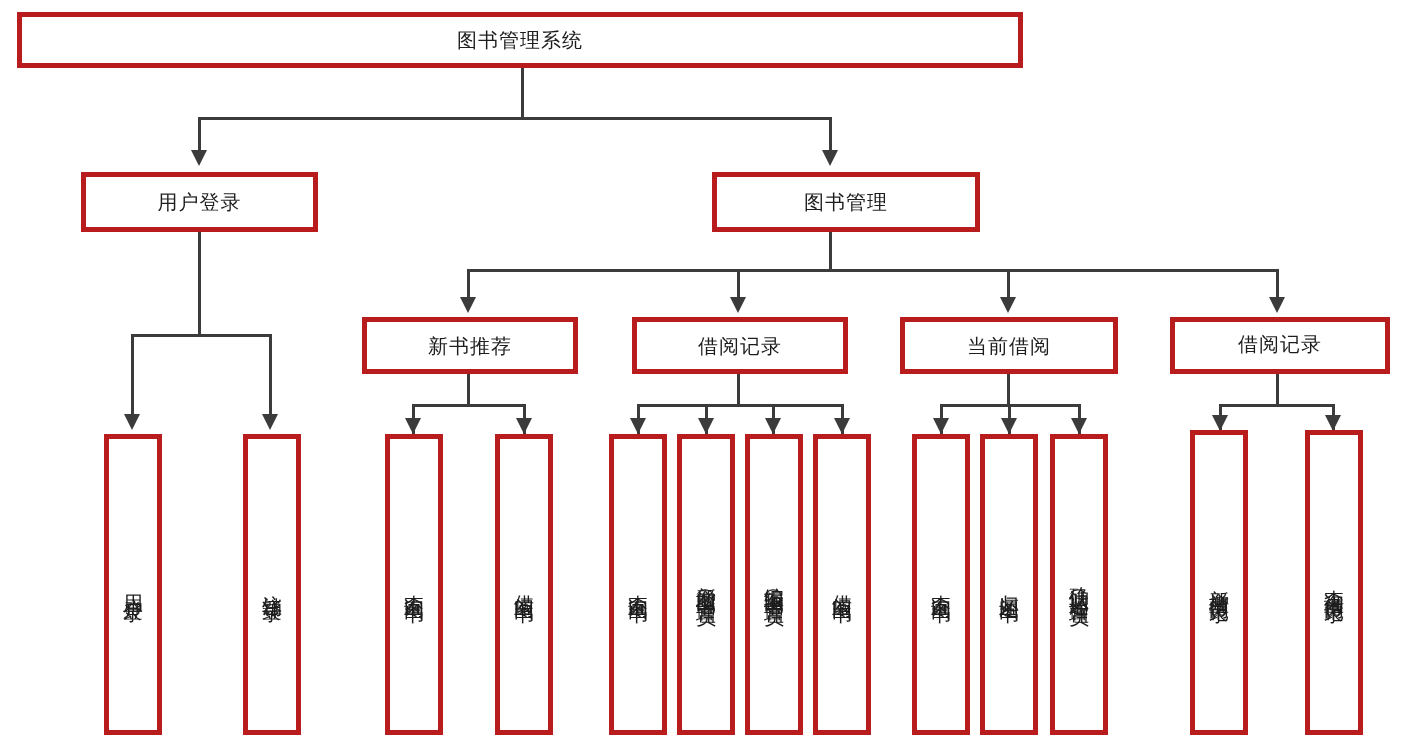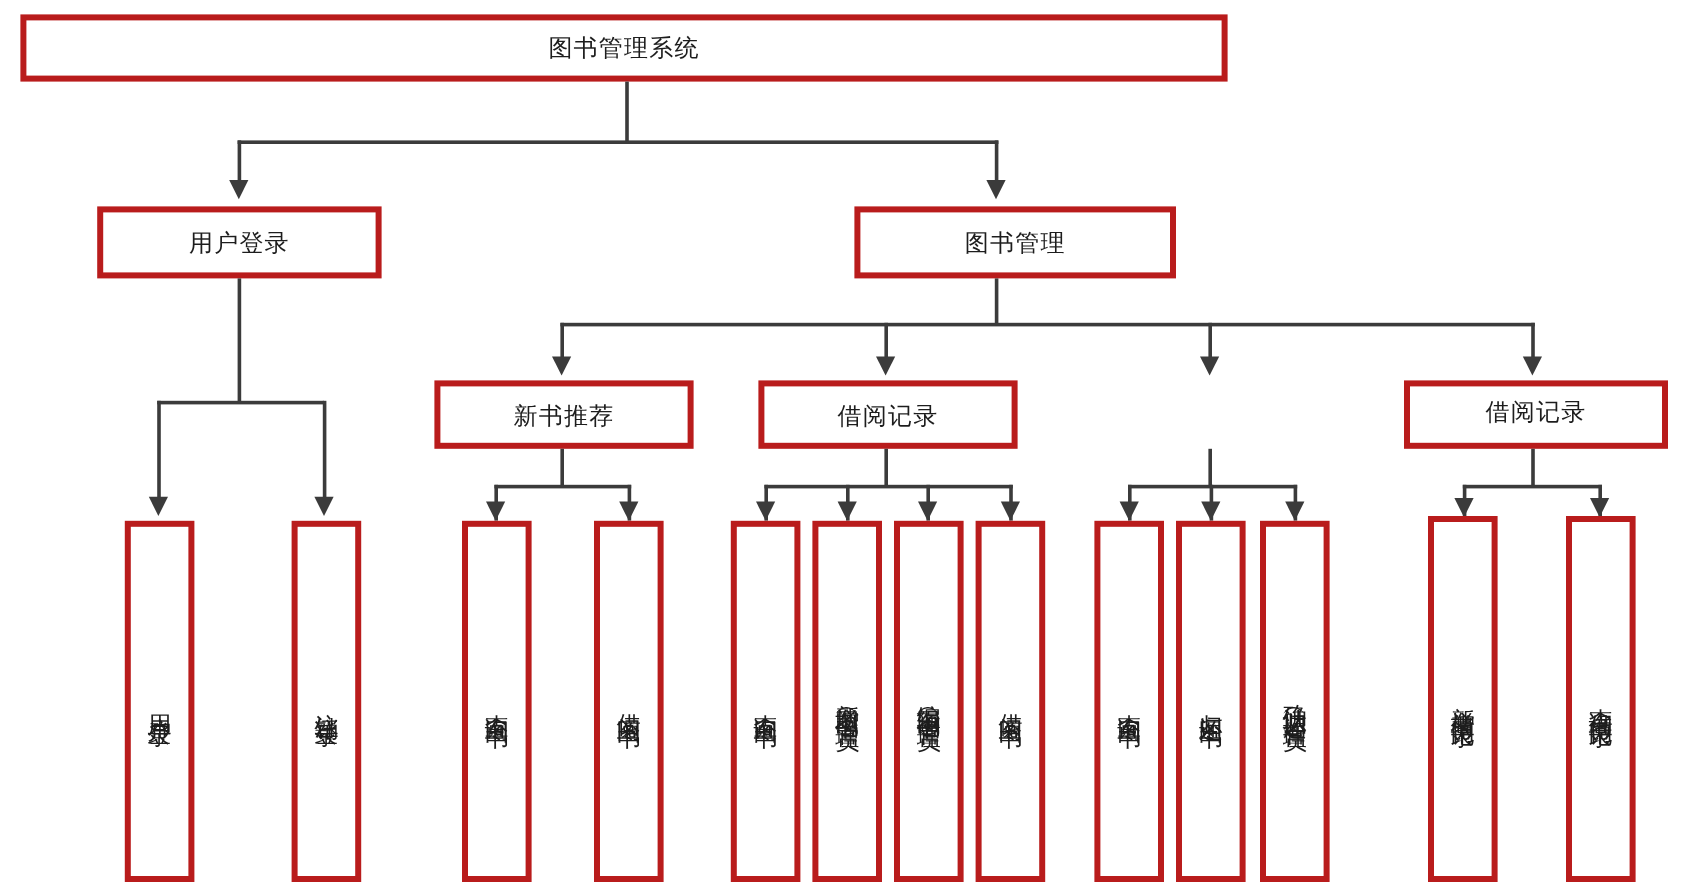--- a/index.html
+++ b/index.html
@@ -110,20 +110,23 @@
 
   <div class="vline" style="left:1276px;top:269px;width:3px;height:30px;"></div>
   <div class="arrow" style="left:1269px;top:297px;"></div>
 
   <div class="node h" style="left:362px;top:317px;width:216px;height:57px;">
     <span>新书推荐</span>
   </div>
   <div class="node h" style="left:632px;top:317px;width:216px;height:57px;">
     <span>借阅记录</span>
   </div>
+  <div class="node h" style="left:900px;top:317px;width:218px;height:57px;">
+    <span>当前借阅</span>
+  </div>
   <div class="node h" style="left:1170px;top:317px;width:220px;height:57px;font-family:Liberation Mono, monospace;">
     <span>借阅记录</span>
   </div>
 
   <div class="vline" style="left:467px;top:374px;width:3px;height:32px;"></div>
   <div class="hline" style="left:412px;top:404px;width:114px;height:3px;"></div>
   <div class="vline" style="left:412px;top:404px;width:3px;height:30px;"></div>
   <div class="arrow" style="left:405px;top:418px;"></div>
   <div class="vline" style="left:523px;top:404px;width:3px;height:30px;"></div>
   <div class="arrow" style="left:516px;top:418px;"></div>

